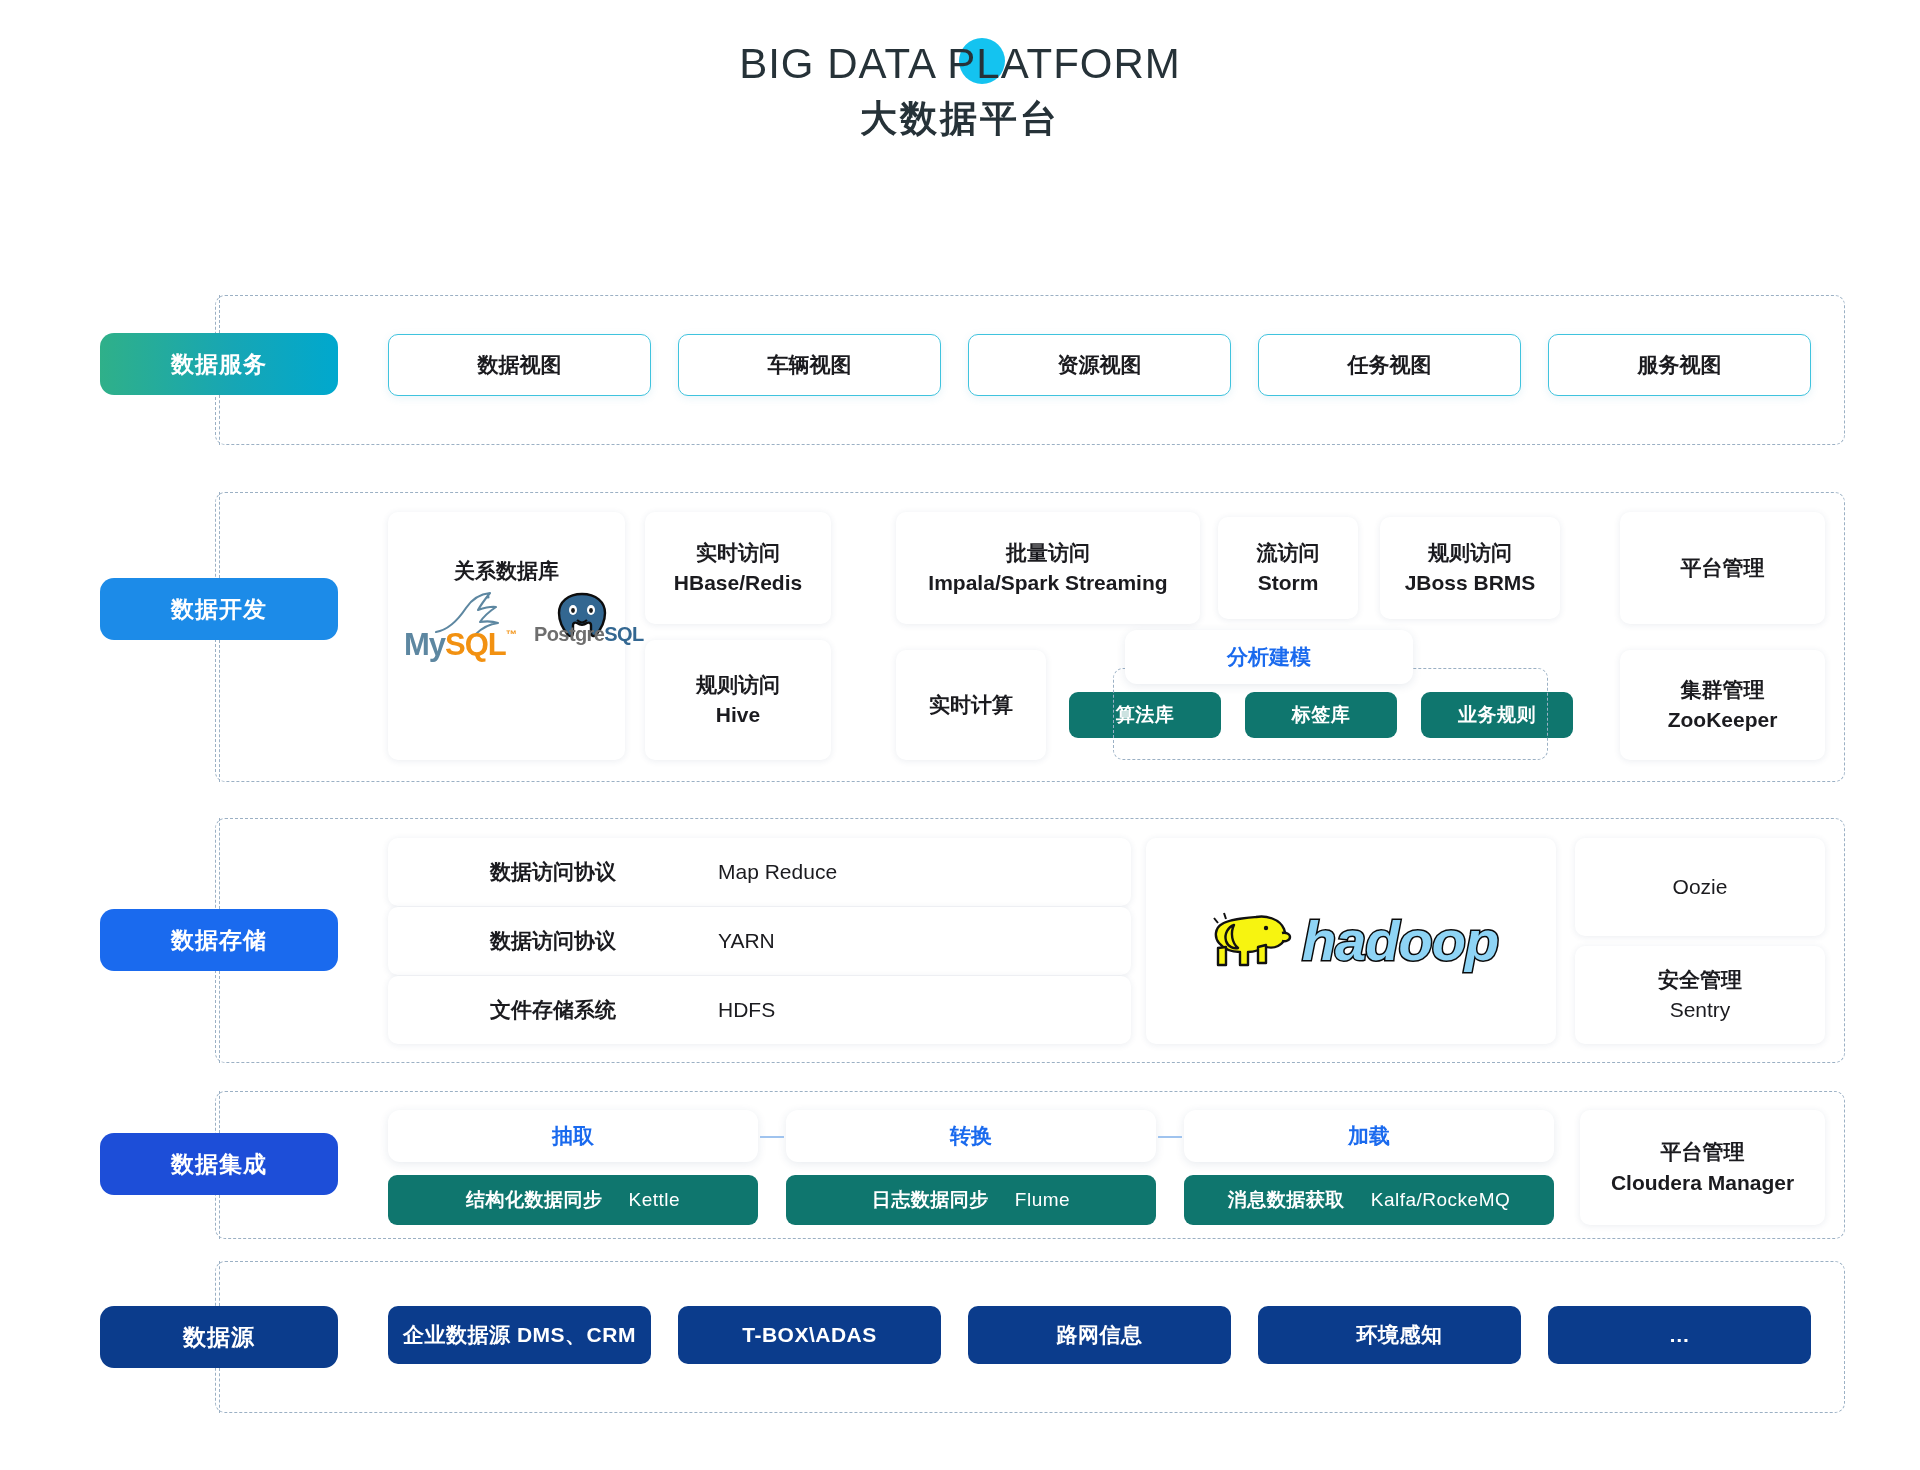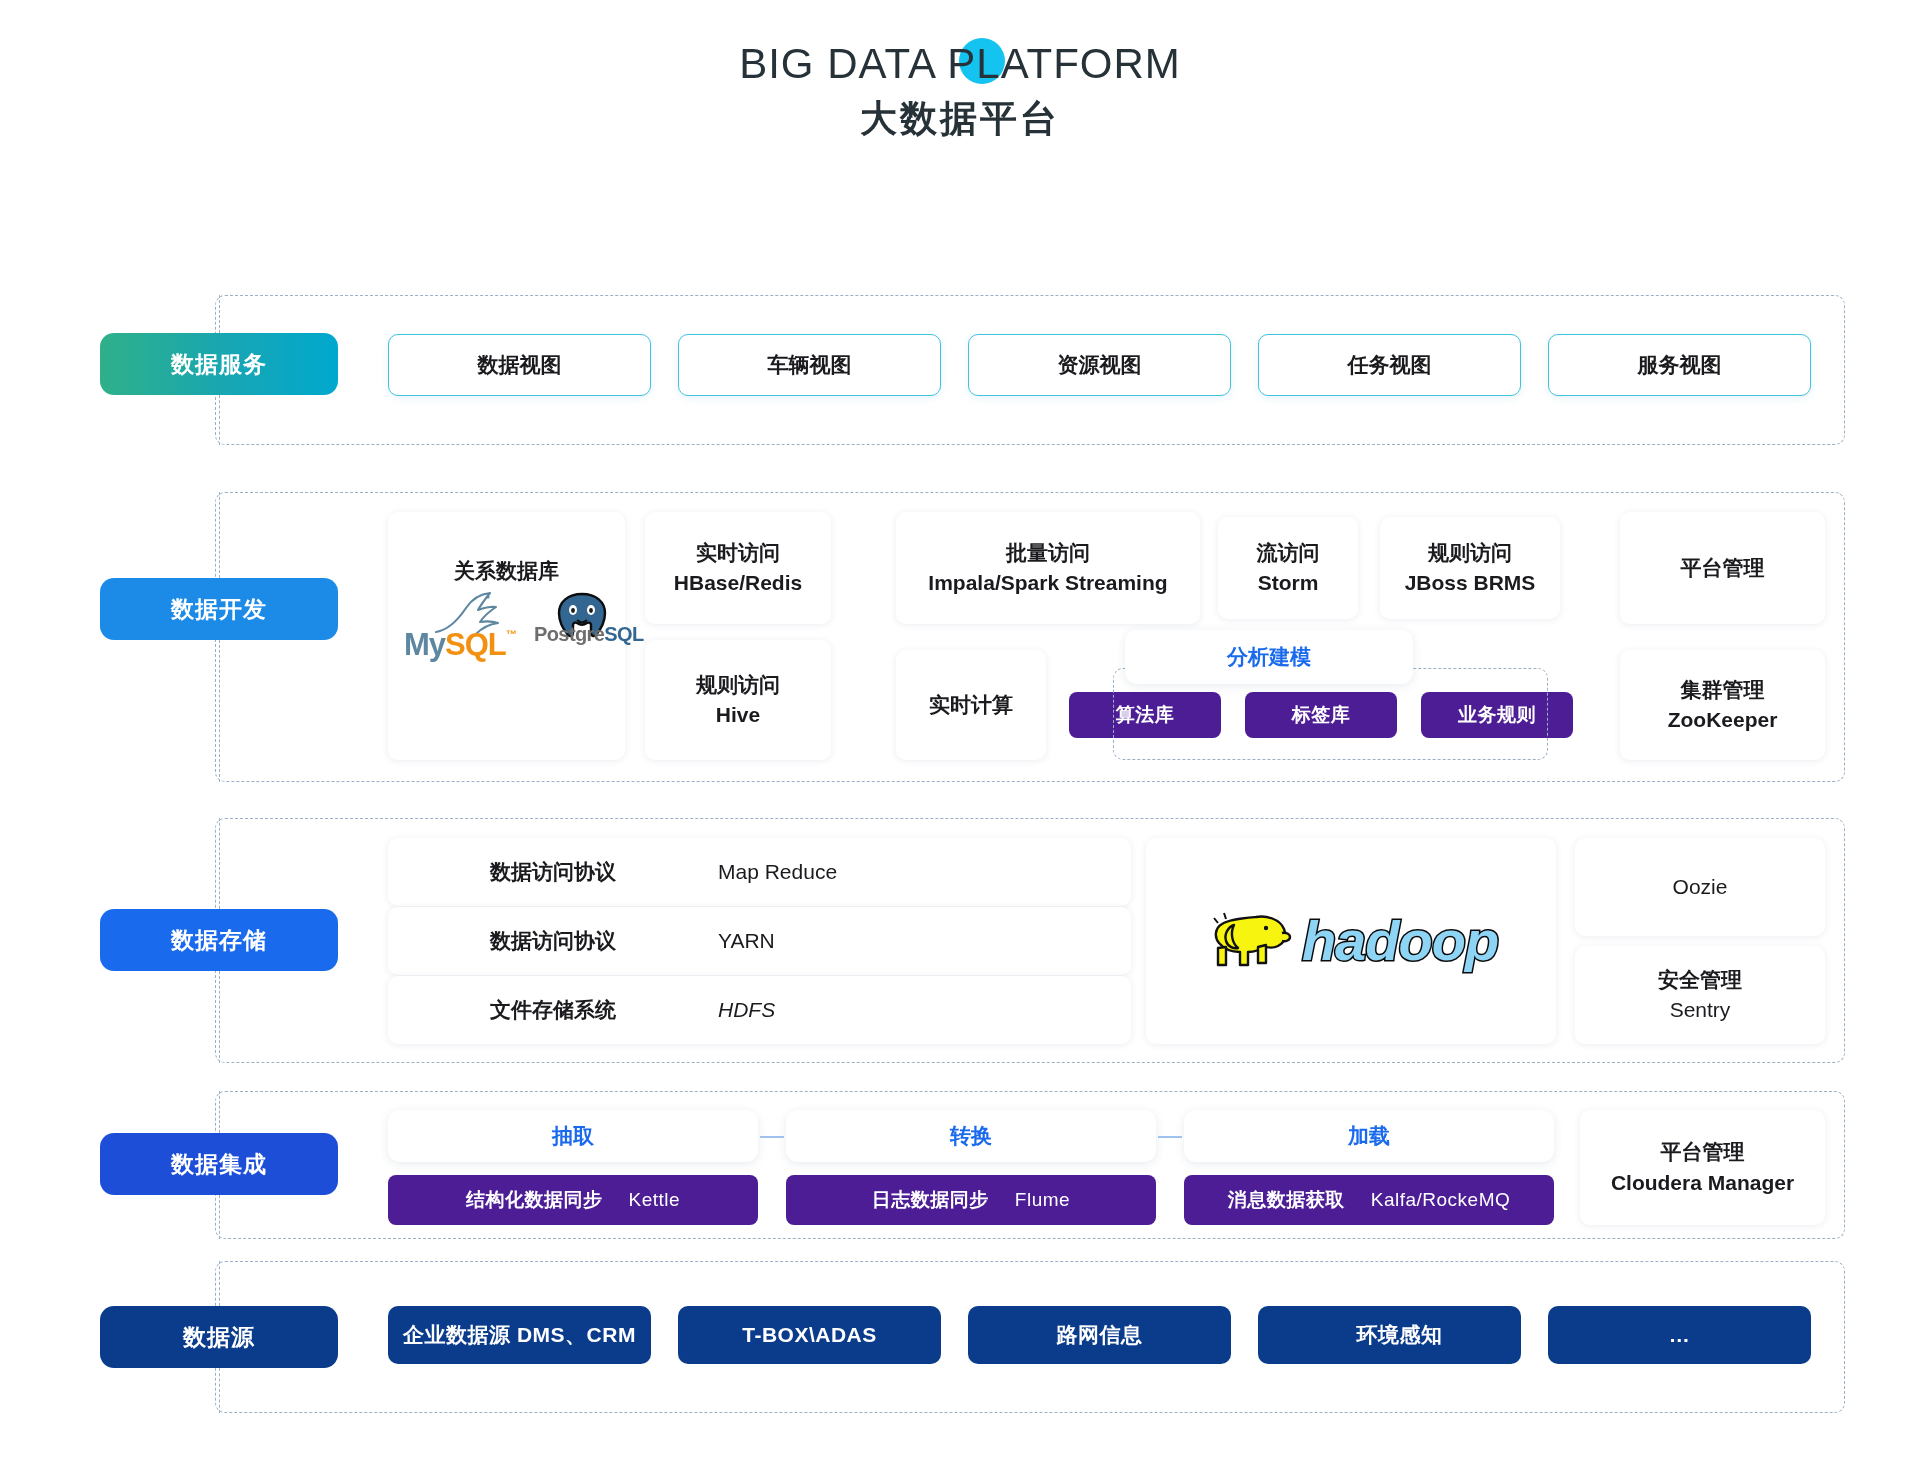--- a/index.html
+++ b/index.html
@@ -70,21 +70,21 @@
   }
   .card.flat { box-shadow:0 1px 7px rgba(30,60,100,0.09); }
   .card .ln { display:block; }
 
   .pill {
     position:absolute;
     display:flex; align-items:center; justify-content:center;
     border-radius:8px; color:#fff; font-weight:700;
     font-size:19px; letter-spacing:.5px;
   }
-  .pill.blue { background:#4c1d95; }
+  .pill.blue { background:#0f766e;border-radius:9px; }
   .pill.navy { background:#0B3C8C; border-radius:10px; font-size:21px; }
 
   .bluetitle {
     position:absolute;
     background:#fff; border-radius:12px;
     display:flex; align-items:center; justify-content:center;
     color:#1A6AEE; font-size:21px; font-weight:700;
     box-shadow:0 2px 10px rgba(30,60,100,0.10);
     z-index:4;
   }
@@ -243,21 +243,21 @@
   <div class="card flat" style="left:388px; top:838px; width:743px; height:68px; flex-direction:row; justify-content:flex-start;">
     <span style="width:330px; text-align:center;">数据访问协议</span>
     <span style="font-weight:500;">Map Reduce</span>
   </div>
   <div class="card flat" style="left:388px; top:907px; width:743px; height:68px; flex-direction:row; justify-content:flex-start;">
     <span style="width:330px; text-align:center;">数据访问协议</span>
     <span style="font-weight:500;">YARN</span>
   </div>
   <div class="card flat" style="left:388px; top:976px; width:743px; height:68px; flex-direction:row; justify-content:flex-start;">
     <span style="width:330px; text-align:center;">文件存储系统</span>
-    <span style="font-weight:500;font-style:italic;">HDFS</span>
+    <span style="font-weight:500;">HDFS</span>
   </div>
 
   <div class="card flat" style="left:1146px; top:838px; width:410px; height:206px;">
     <div class="hadoop-wrap" style="position:relative;">
       <svg width="92" height="76" viewBox="0 0 92 76">
         <g stroke="#111" stroke-width="2.4" fill="#F7F410" stroke-linejoin="round">
           <path d="M52 14 C62 12 76 16 80 26 C83 34 80 40 74 43 C70 45 64 45 60 43
                    C56 47 50 49 44 49 L44 62 L36 62 L36 49
                    C28 49 20 46 15 40 C10 34 11 25 18 21 C26 16 40 15 52 14 Z"></path>
           <path d="M22 44 L22 62 L14 62 L14 45 Z"></path>

